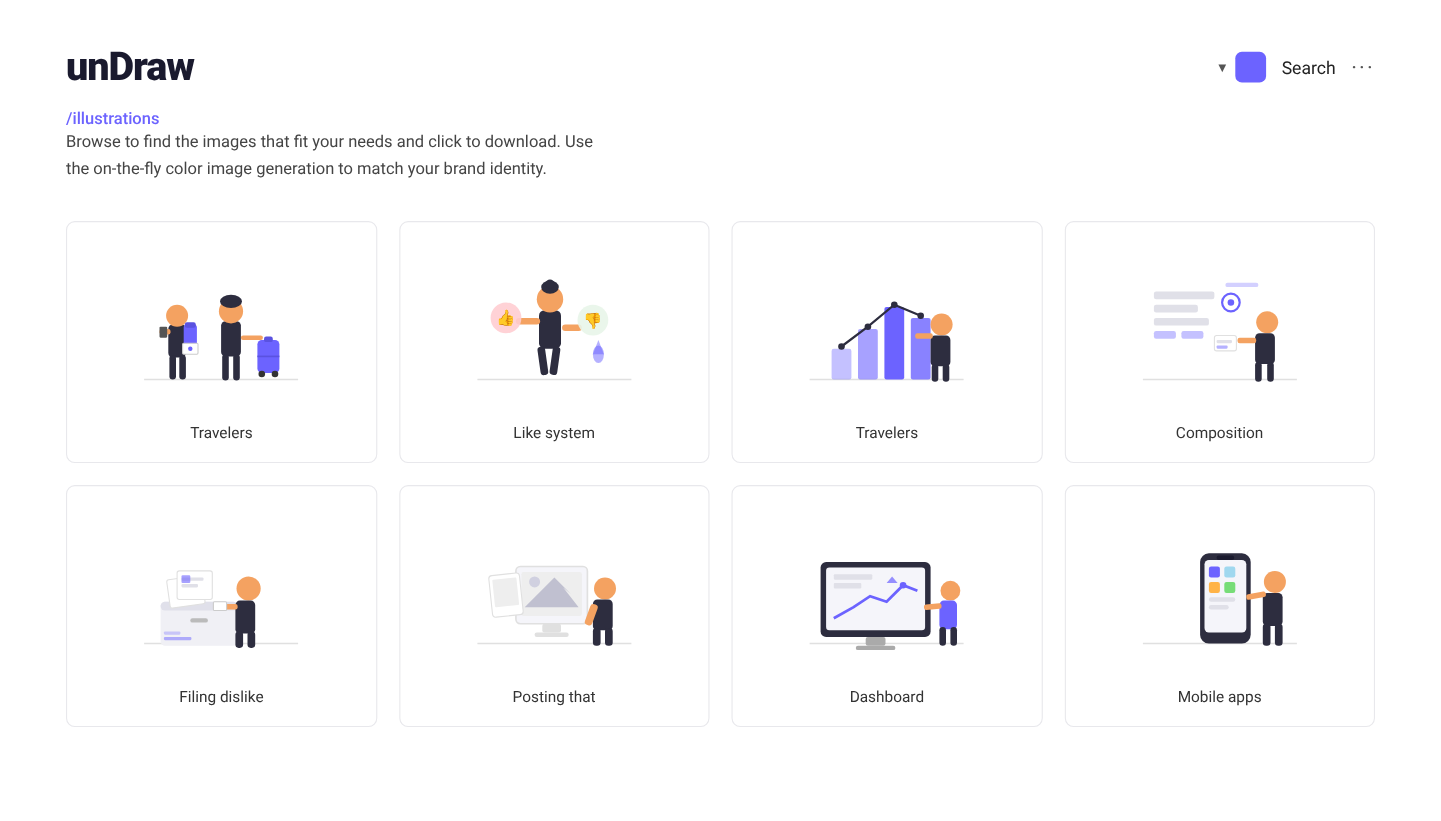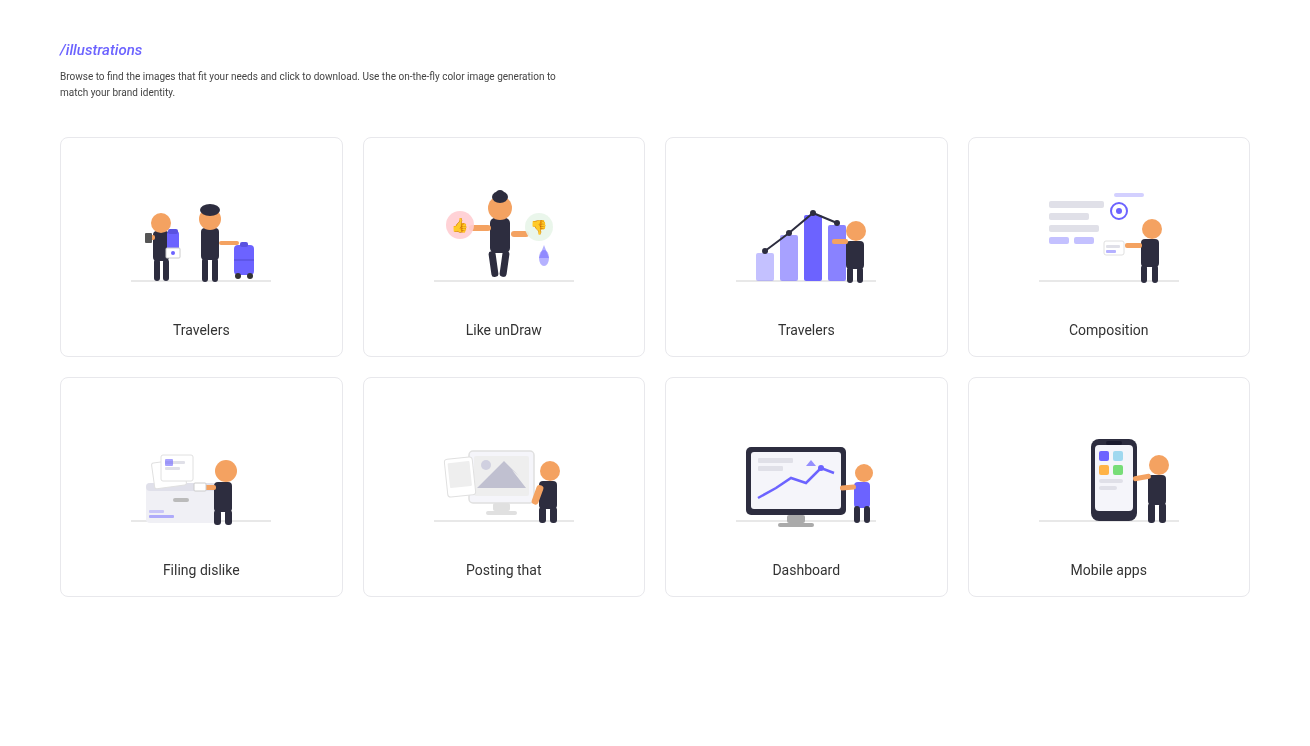--- a/index.html
+++ b/index.html
@@ -65,25 +65,23 @@
       cursor: pointer;
       letter-spacing: 2px;
     }
     
     .subtitle-link {
       color: #6c63ff;
       font-size: 15px;
       font-weight: 500;
       text-decoration: none;
       display: inline-block;
-      margin-bottom: 10px;
-      font-style: italic;
     }
     .description {
-      font-size: 10px;
+      font-size: 15px;
       color: #444;
       line-height: 1.6;
       max-width: 500px;
       margin-bottom: 36px;
     }
     
     .illustrations-grid {
       display: grid;
       grid-template-columns: repeat(4, 1fr);
       gap: 20px;
@@ -116,20 +114,31 @@
 
     
     svg { overflow: visible; }
   </style>
 </head>
 <body>
 
 <div class="page-wrapper">
 
   
+  <div class="header">
+    <div class="logo">unDraw</div>
+    <div class="header-right">
+      <div class="color-picker-wrapper">
+        <span class="color-dropdown-arrow">▼</span>
+        <button class="color-swatch" style="background:#6c63ff;"></button>
+      </div>
+      <span class="search-label">Search</span>
+      <span class="more-icon">···</span>
+    </div>
+  </div>
 
   
   <a class="subtitle-link">/illustrations</a>
 
   
   <p class="description">Browse to find the images that fit your needs and click to download. Use the on-the-fly color image generation to match your brand identity.</p>
 
   
   <div class="illustrations-grid">
 
@@ -200,21 +209,21 @@
 
           <rect x="97" y="68" width="18" height="6" rx="3" fill="#f4a261"></rect>
 
           <circle cx="125" cy="64" r="14" fill="#e8f5e9" opacity="0.9"></circle>
           <text x="125" y="69" text-anchor="middle" font-size="14">👎</text>
 
           <ellipse cx="130" cy="95" rx="5" ry="8" fill="#6c63ff" opacity="0.5"></ellipse>
           <polygon points="130,82 125,95 135,95" fill="#6c63ff" opacity="0.5"></polygon>
         </svg>
       </div>
-      <span class="illustration-label">Like unDraw</span>
+      <span class="illustration-label">Like system</span>
     </div>
 
     <div class="illustration-card">
       <div class="illustration-img">
         <svg width="180" height="140" viewBox="0 0 180 140">
 
           <line x1="20" y1="118" x2="160" y2="118" stroke="#e0e0e0" stroke-width="1.5"></line>
 
           <rect x="40" y="90" width="18" height="28" rx="2" fill="#6c63ff" opacity="0.4"></rect>
           <rect x="64" y="72" width="18" height="46" rx="2" fill="#6c63ff" opacity="0.6"></rect>

